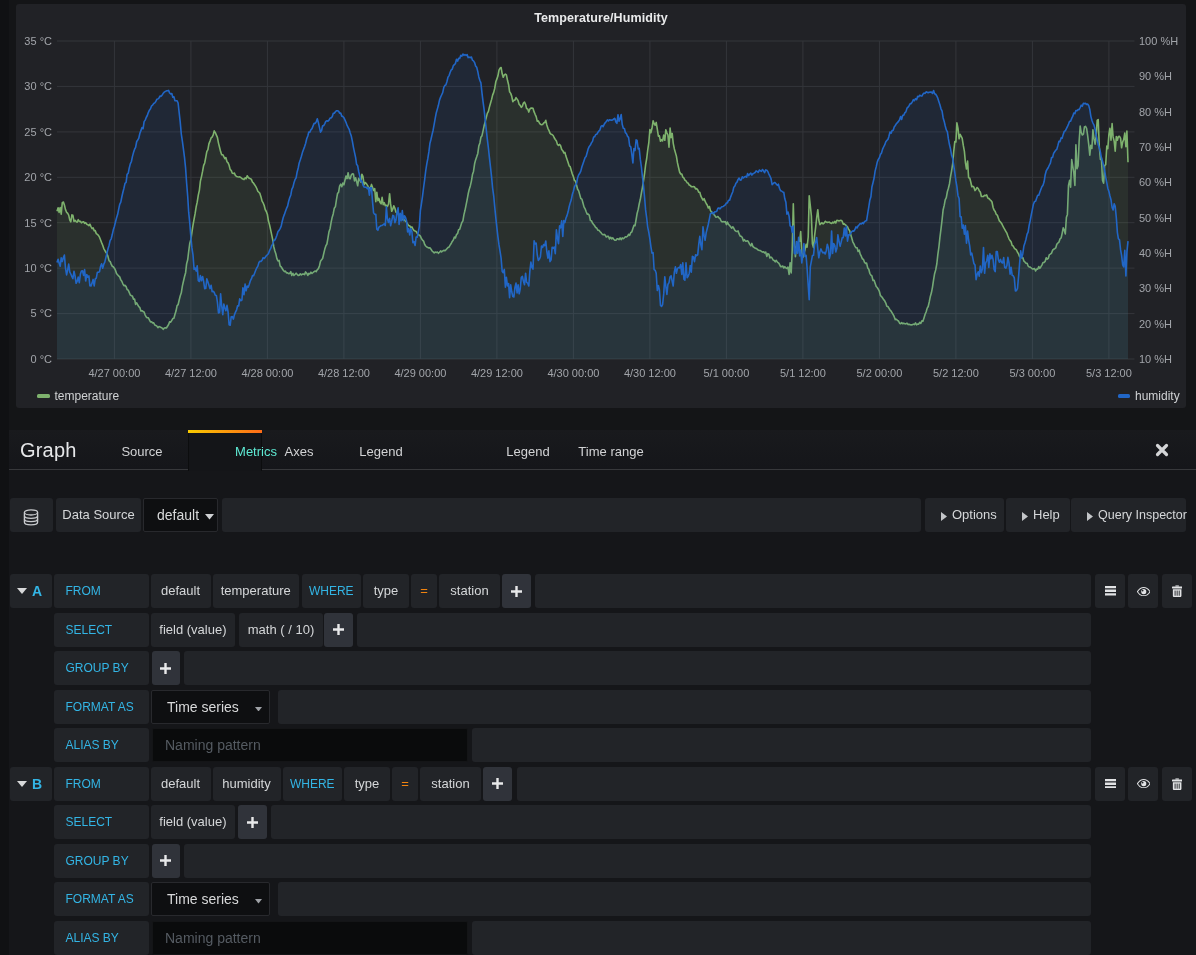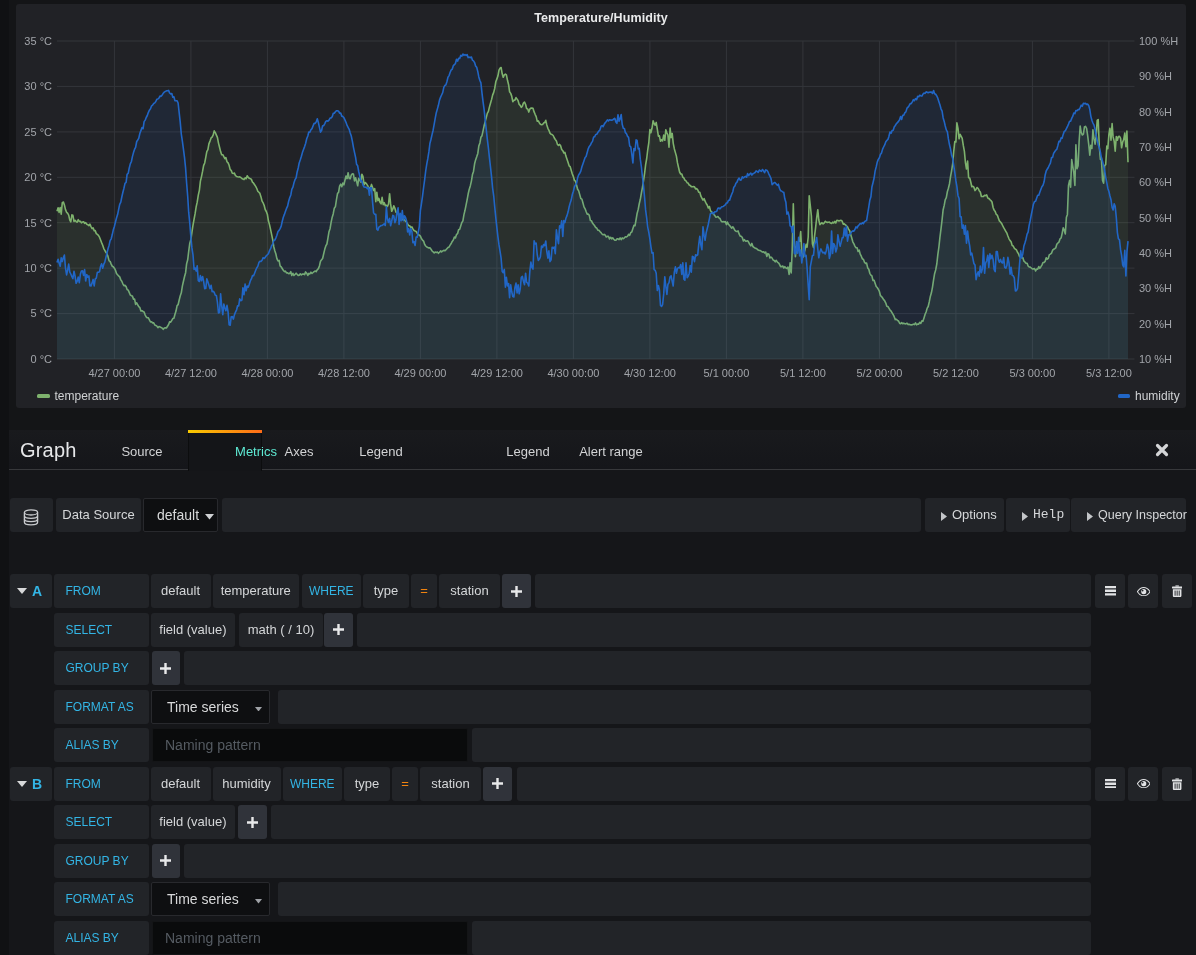--- a/index.html
+++ b/index.html
@@ -128,21 +128,21 @@
 
   <div id="tabbar" class="abs"></div>
   <div id="activetab" class="abs"></div>
   <div id="gtitle" class="abs">Graph</div>
   <span class="tab" style="left:142px;">Source</span>
   <span class="tab" style="left:224px; color:#5eead4;margin-left:32px;">Metrics</span>
   <span class="tab" style="left:299px;">Axes</span>
   <span class="tab" style="left:373px;margin-left:8px;">Legend</span>
   <span class="tab" style="left:454px;margin-top:48px;">Display</span>
   <span class="tab" style="left:528px;">Legend</span>
-  <span class="tab" style="left:611px;">Alert range</span>
+  <span class="tab" style="left:611px;">Time range</span>
   <svg id="closex" class="abs" viewBox="0 0 22 22" width="22" height="22">
     <path d="M6.5 6.5 L15.5 15.5 M15.5 6.5 L6.5 15.5" stroke="#d4d5d7" stroke-width="3.2" stroke-linecap="round"></path>
   </svg>
 
   <div id="content" class="abs"></div>
 
   <div class="cell" style="left:10px; top:498px; width:43px;"></div>
   <svg class="ic" viewBox="0 0 16 17" width="16" height="17" style="left:23px; top:509px;">
     <g fill="none" stroke="#c9cbce" stroke-width="1.3">
       <ellipse cx="8" cy="3.4" rx="6.6" ry="2.6"></ellipse>
@@ -153,21 +153,21 @@
   </svg>
   <div class="cell" style="left:56px; top:498px; width:85px; font-size:13px;">Data Source</div>
   <div class="dd" style="left:143px; top:498px; width:75px;">
     <span style="position:absolute; left:13px;">default</span>
     <svg class="ic" viewBox="0 0 9 5.5" width="9" height="5.5" style="left:60.5px; top:15px;">
         <path d="M0 0 L9 0 L4.5 5.5 Z" fill="#cfd1d3"></path>
       </svg>
   </div>
   <div class="base" style="left:222px; top:498px; width:699px; height:34px;"></div>
   <div class="cell tbtn" style="left:925px; top:498px; width:79px;">Options</div>
-  <div class="cell tbtn" style="left:1006px; top:498px; width:64px;font-family:Liberation Mono, monospace;">Help</div>
+  <div class="cell tbtn" style="left:1006px; top:498px; width:64px;">Help</div>
   <div class="cell tbtn" style="left:1071px; top:498px; width:115px; font-size:12.5px;">Query Inspector</div>
   <svg class="ic" viewBox="0 0 6 9" width="6" height="9" style="left:941px; top:511.5px;">
       <path d="M0 0 L6 4.5 L0 9 Z" fill="#c3c5c8"></path>
     </svg>
   <svg class="ic" viewBox="0 0 6 9" width="6" height="9" style="left:1022px; top:511.5px;">
       <path d="M0 0 L6 4.5 L0 9 Z" fill="#c3c5c8"></path>
     </svg>
   <svg class="ic" viewBox="0 0 6 9" width="6" height="9" style="left:1087px; top:511.5px;">
       <path d="M0 0 L6 4.5 L0 9 Z" fill="#c3c5c8"></path>
     </svg>

